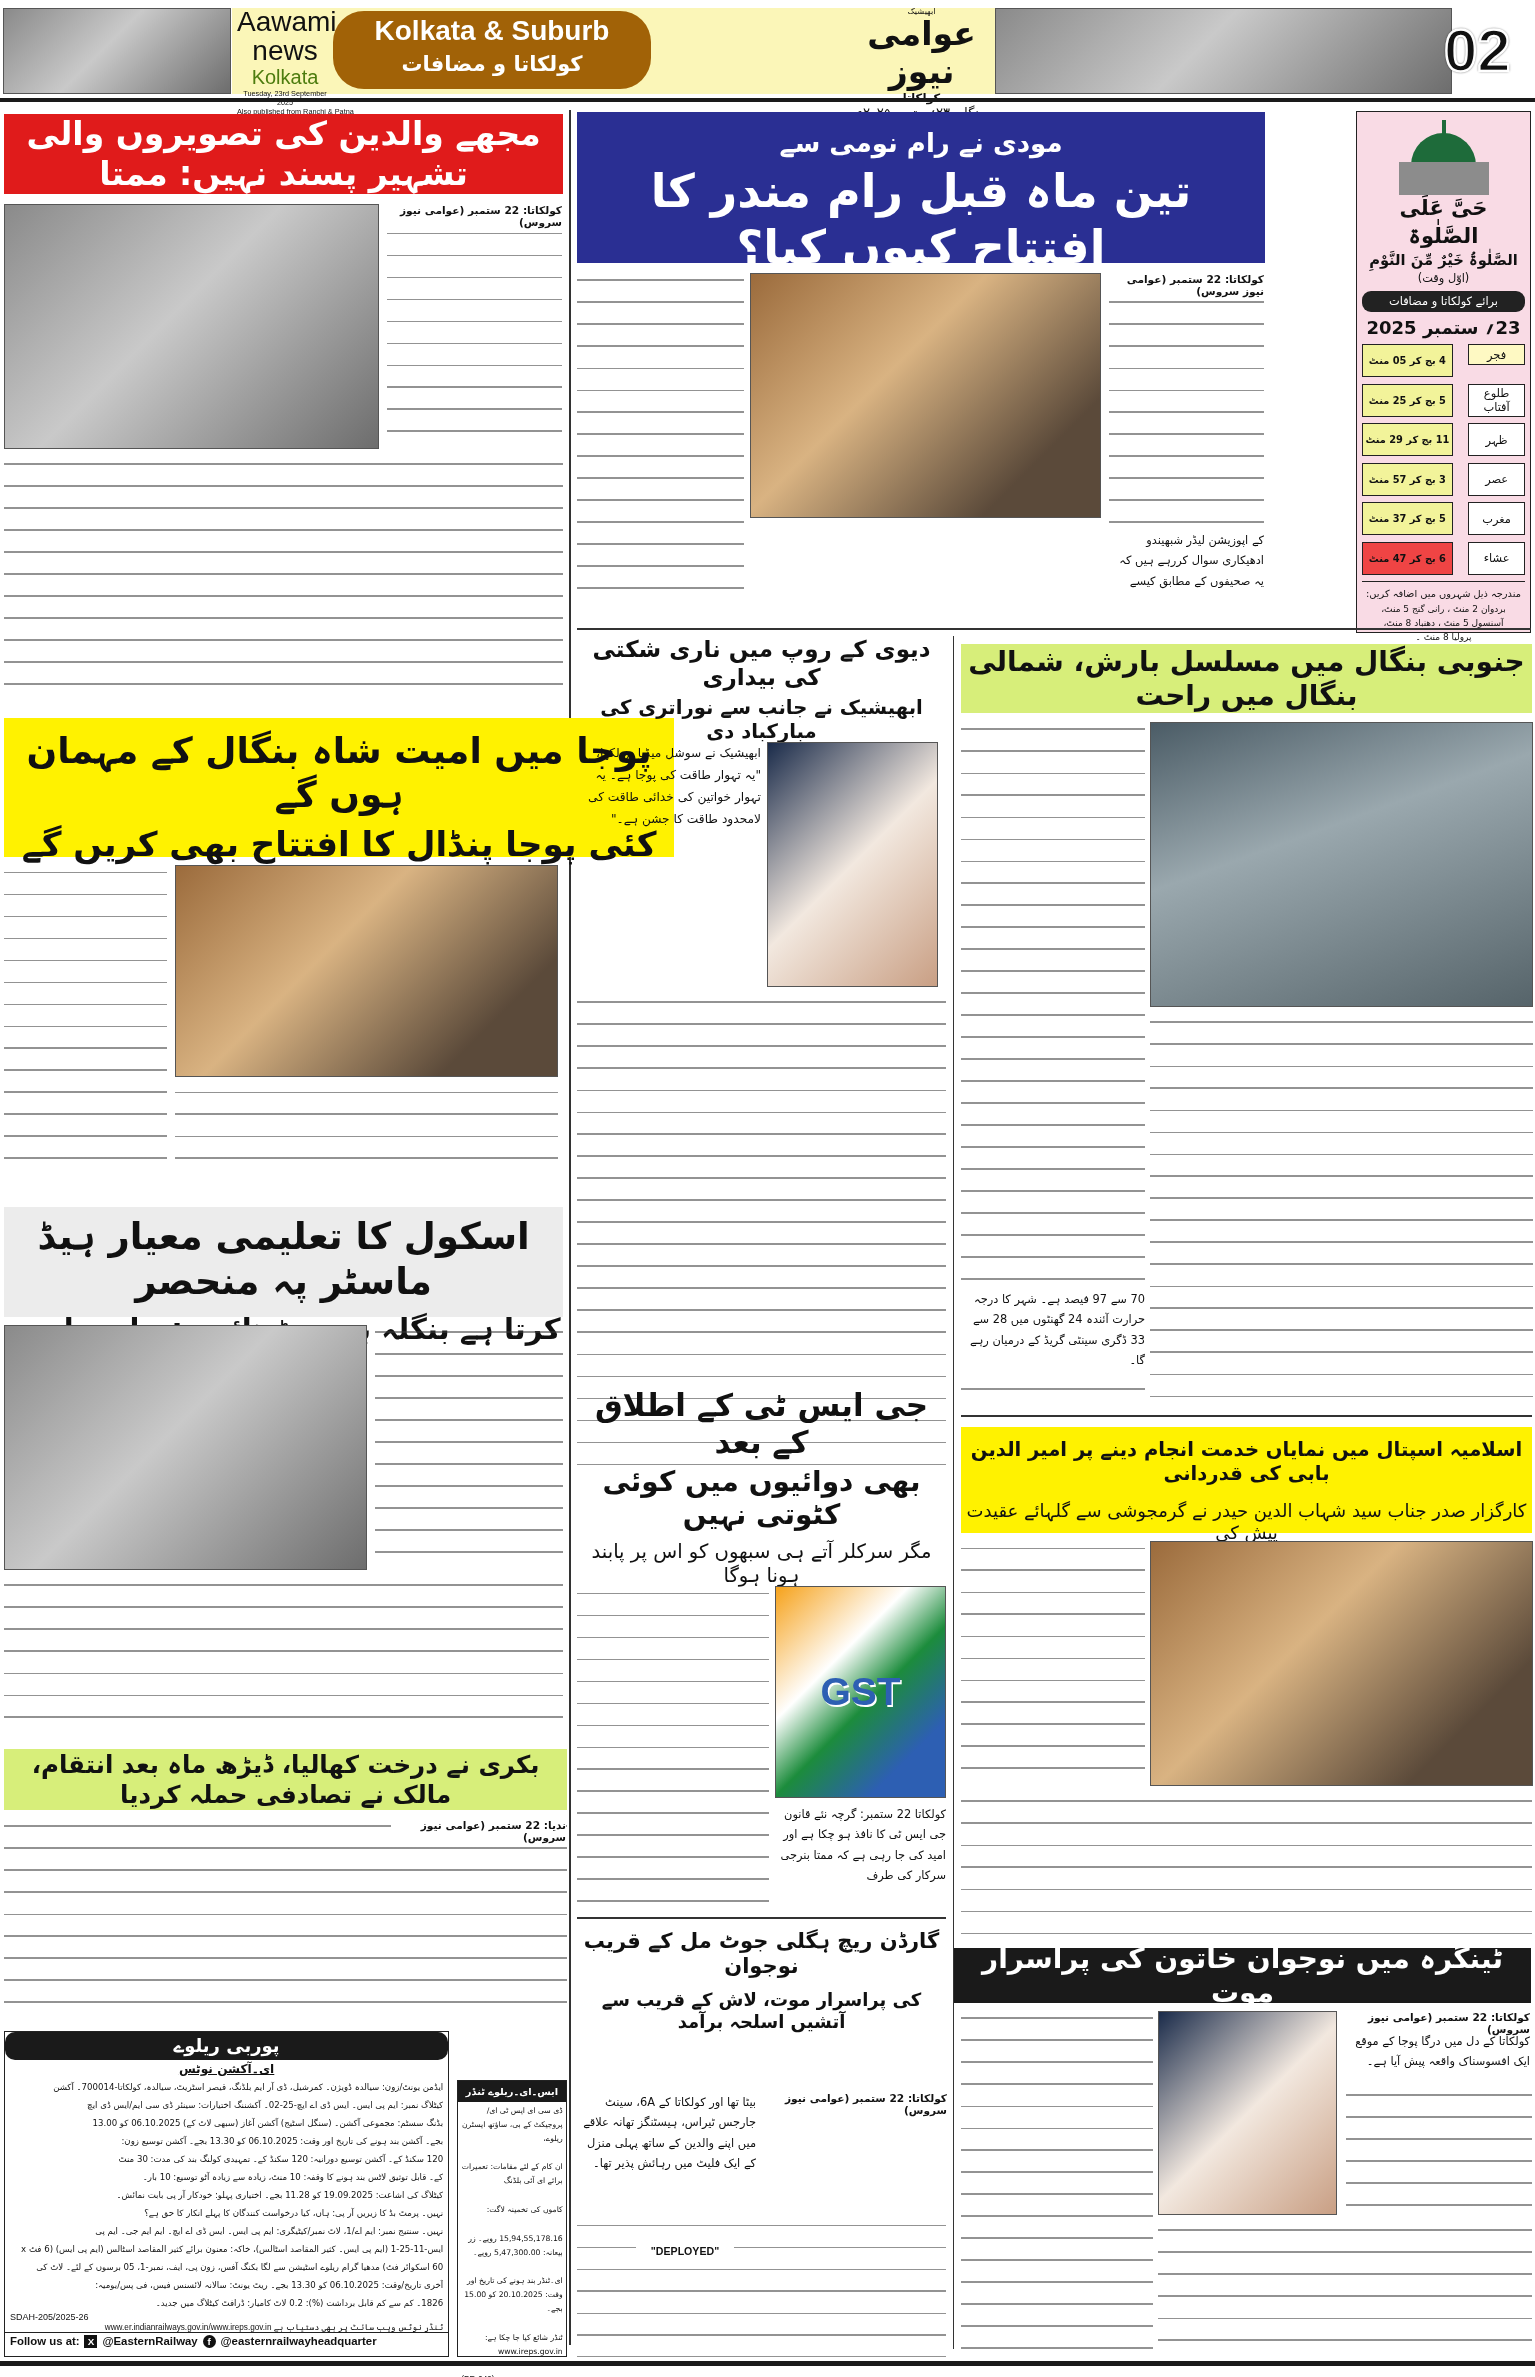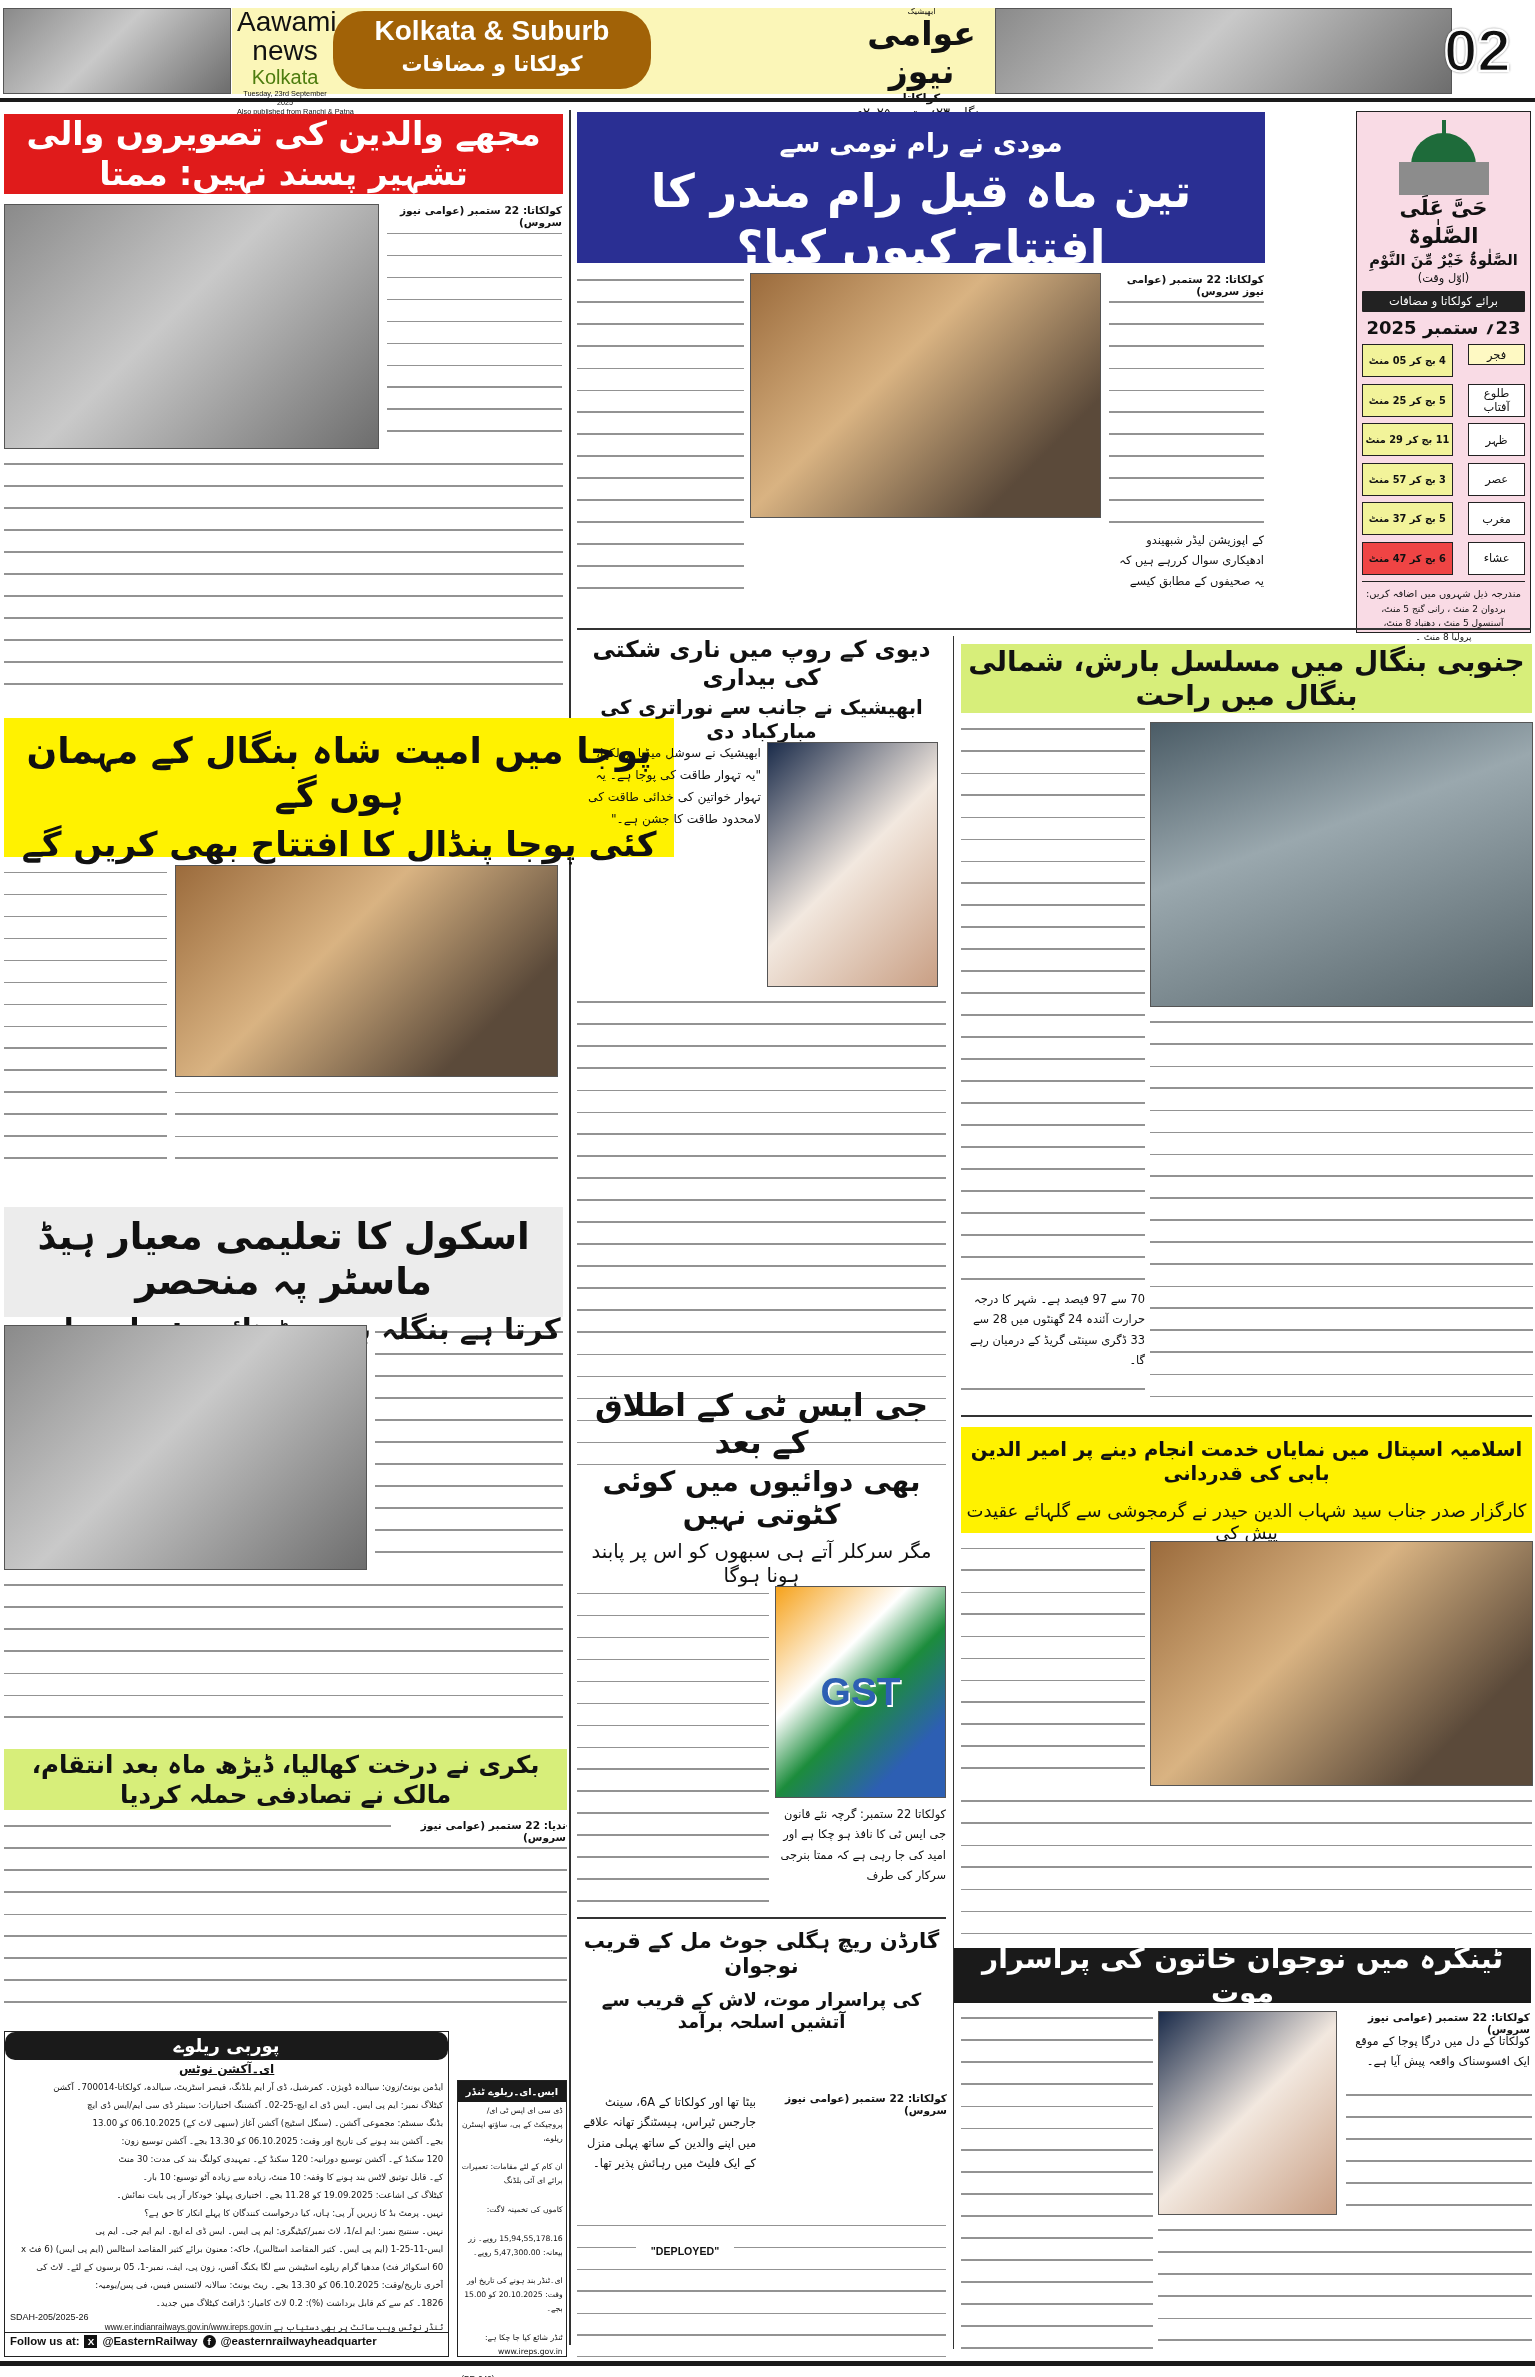--- a/index.html
+++ b/index.html
@@ -67,21 +67,21 @@
 
 <div class="abs" style="left:1356px;top:111px;width:175px;height:522px;background:#f9dbe5;border:1.6px solid #222;padding:4.9px;direction:rtl;text-align:center;">
   <div style="height:77px;margin:0 auto;width:122px;position:relative;">
     <div style="position:absolute;left:28.5px;top:16.3px;width:65px;height:37px;border-radius:33px 33px 0 0;background:#1e6b3a;"></div>
     <div style="position:absolute;left:16.3px;top:45px;width:90px;height:33px;background:#8c8c8c;"></div>
     <div style="position:absolute;left:59px;top:3.3px;width:4.9px;height:14.7px;background:#1e6b3a;"></div>
   </div>
   <div style="font-weight:bold;font-size:21px;line-height:28px;">حَیَّ عَلَی الصَّلٰوۃ</div>
   <div style="font-weight:bold;font-size:14.7px;line-height:19.6px;">الصَّلٰوۃُ خَیْرٌ مِّنَ النَّوْمِ</div>
   <div style="font-size:11.4px;line-height:18px;">(اوّل وقت)</div>
-  <div style="background:#222;color:#fff;border-radius:1px;font-size:11.4px;line-height:21px;margin:3.3px 0;">برائے کولکاتا و مضافات</div>
+  <div style="background:#222;color:#fff;border-radius:9px;font-size:11.4px;line-height:21px;margin:3.3px 0;">برائے کولکاتا و مضافات</div>
   <div style="font-weight:bold;font-size:18px;line-height:26px;">23؍ ستمبر 2025</div>
   <div id="prayer-table" style="margin-top:3.3px;">
       <div class="pt-row" style="display: flex; gap: 6.5px; margin-bottom: 6.5px; justify-content: space-between; direction: rtl;">
         <div style="width: 57px; height: 21px; background: #fef9c3; border: 1.2px solid rgb(34, 34, 34); display: flex; align-items: center; justify-content: center; font-size: 11.4px;">فجر</div>
         <div style="width: 91px; height: 33px; background: rgb(242, 243, 154); border: 1.6px solid rgb(34, 34, 34); display: flex; align-items: center; justify-content: center; font-weight: bold; font-size: 9.8px;">4 بج کر 05 منٹ</div>
       </div>
       <div class="pt-row" style="display: flex; gap: 6.5px; margin-bottom: 6.5px; justify-content: space-between; direction: rtl;">
         <div style="width: 57px; height: 33px; background: rgb(255, 255, 255); border: 1.2px solid rgb(34, 34, 34); display: flex; align-items: center; justify-content: center; font-size: 11.4px;">طلوع آفتاب</div>
         <div style="width: 91px; height: 33px; background: rgb(242, 243, 154); border: 1.6px solid rgb(34, 34, 34); display: flex; align-items: center; justify-content: center; font-weight: bold; font-size: 9.8px;">5 بج کر 25 منٹ</div>
       </div>

